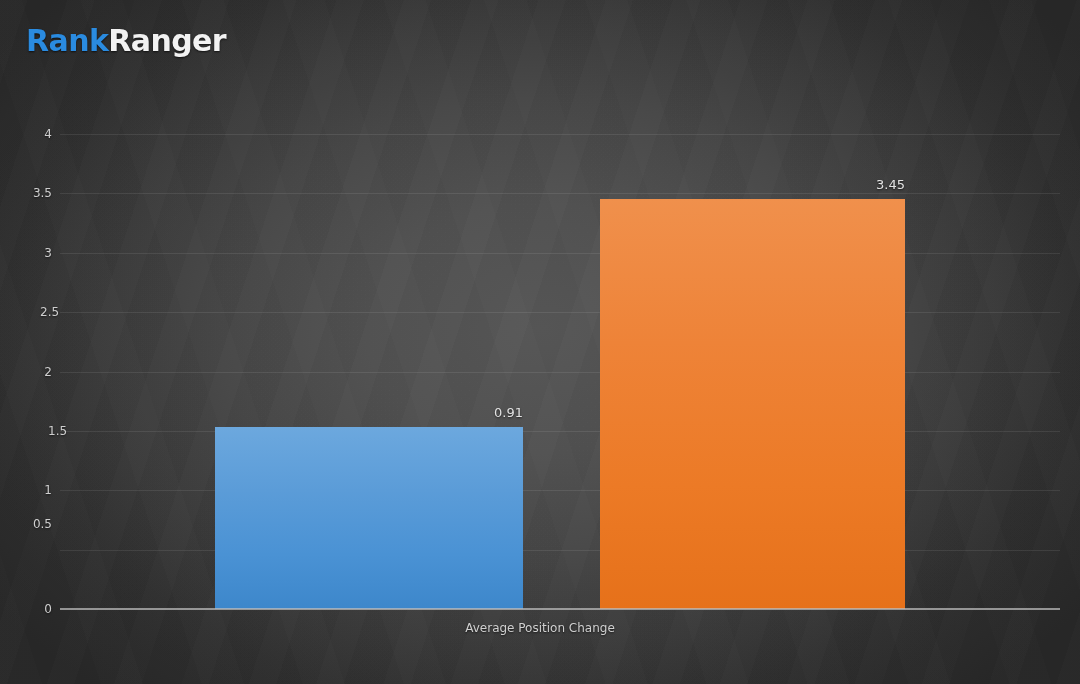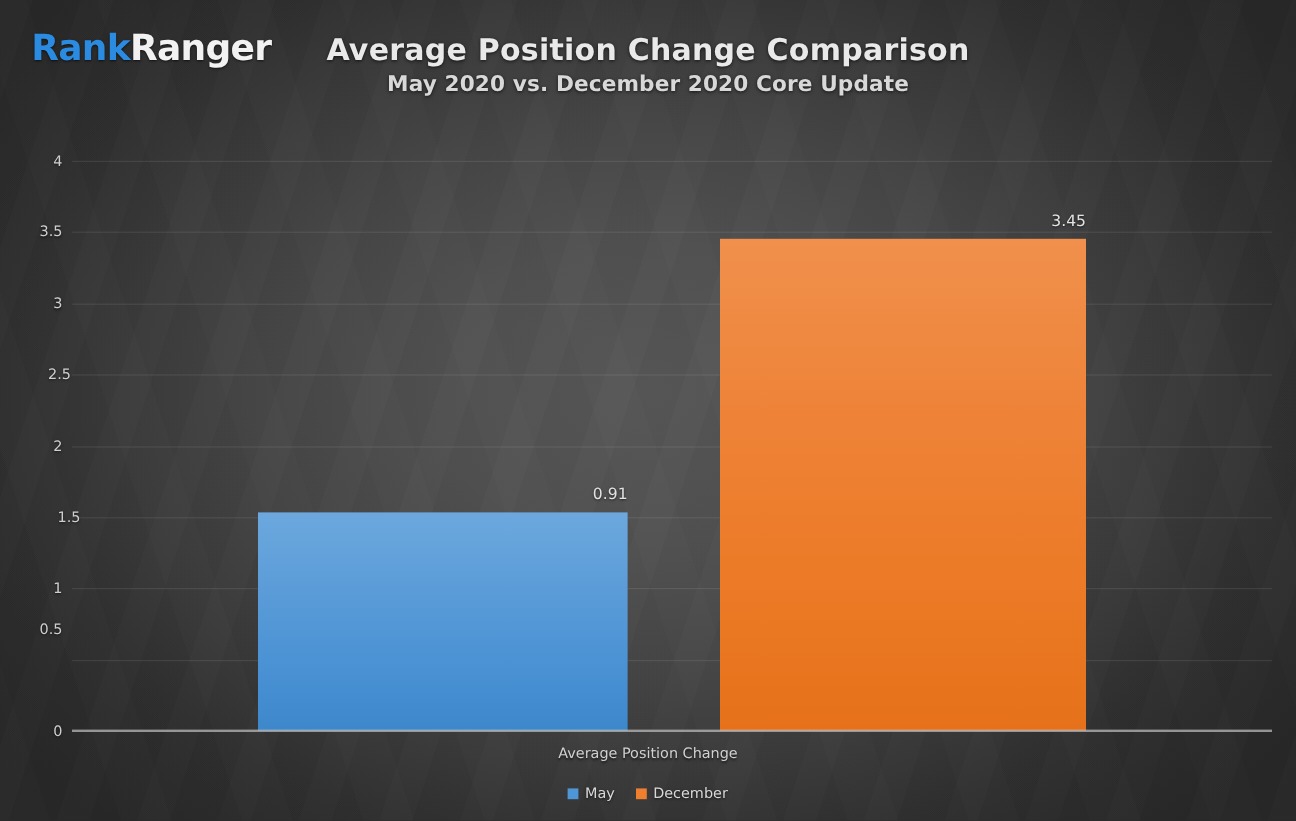--- a/index.html
+++ b/index.html
@@ -217,24 +217,20 @@
 
 <div id="canvas">
 
   <div id="texture"></div>
   <div id="texture2"></div>
 
   <div id="logo">
     <span class="rank">Rank</span><span class="ranger">Ranger</span>
   </div>
 
-  <div id="title-block">
-    <div class="title">Average Position Change Comparison</div>
-    <div class="subtitle">May 2020 vs. December 2020 Core Update</div>
-  </div>
 
   <div id="ytick-col">
       <div class="ytick" style="top: 603px;">0</div>
       <div class="ytick" style="top: 518px;">0.5</div>
       <div class="ytick" style="top: 484.25px;">1</div>
       <div class="ytick" style="top: 424.875px; padding-left: 48px;">1.5</div>
       <div class="ytick" style="top: 365.5px;">2</div>
       <div class="ytick" style="top: 306.125px; padding-left: 40px;">2.5</div>
       <div class="ytick" style="top: 246.75px;">3</div>
       <div class="ytick" style="top: 187.375px;">3.5</div>
@@ -254,24 +250,14 @@
       <div class="bar" id="bar-may" style="left: 155px; width: 308px; height: 181.688px;"></div>
       <div class="bar-label" style="left: 155px; width: 308px; top: 272.312px;">0.91</div>
       <div class="bar" id="bar-december" style="left: 540px; width: 305px; height: 409.688px;"></div>
       <div class="bar-label" style="left: 540px; width: 305px; top: 44.3125px;">3.45</div>
     </div>
 
   <div id="axis-line"></div>
 
   <div id="category-label">Average Position Change</div>
 
-  <div id="legend">
-      <div class="legend-item">
-        <span class="legend-swatch" style="background: rgb(79, 150, 214);"></span>
-        <span>May</span>
-      </div>
-      <div class="legend-item">
-        <span class="legend-swatch" style="background: rgb(238, 127, 47);"></span>
-        <span>December</span>
-      </div>
-    </div>
 
 </div>
 
 </body></html>

